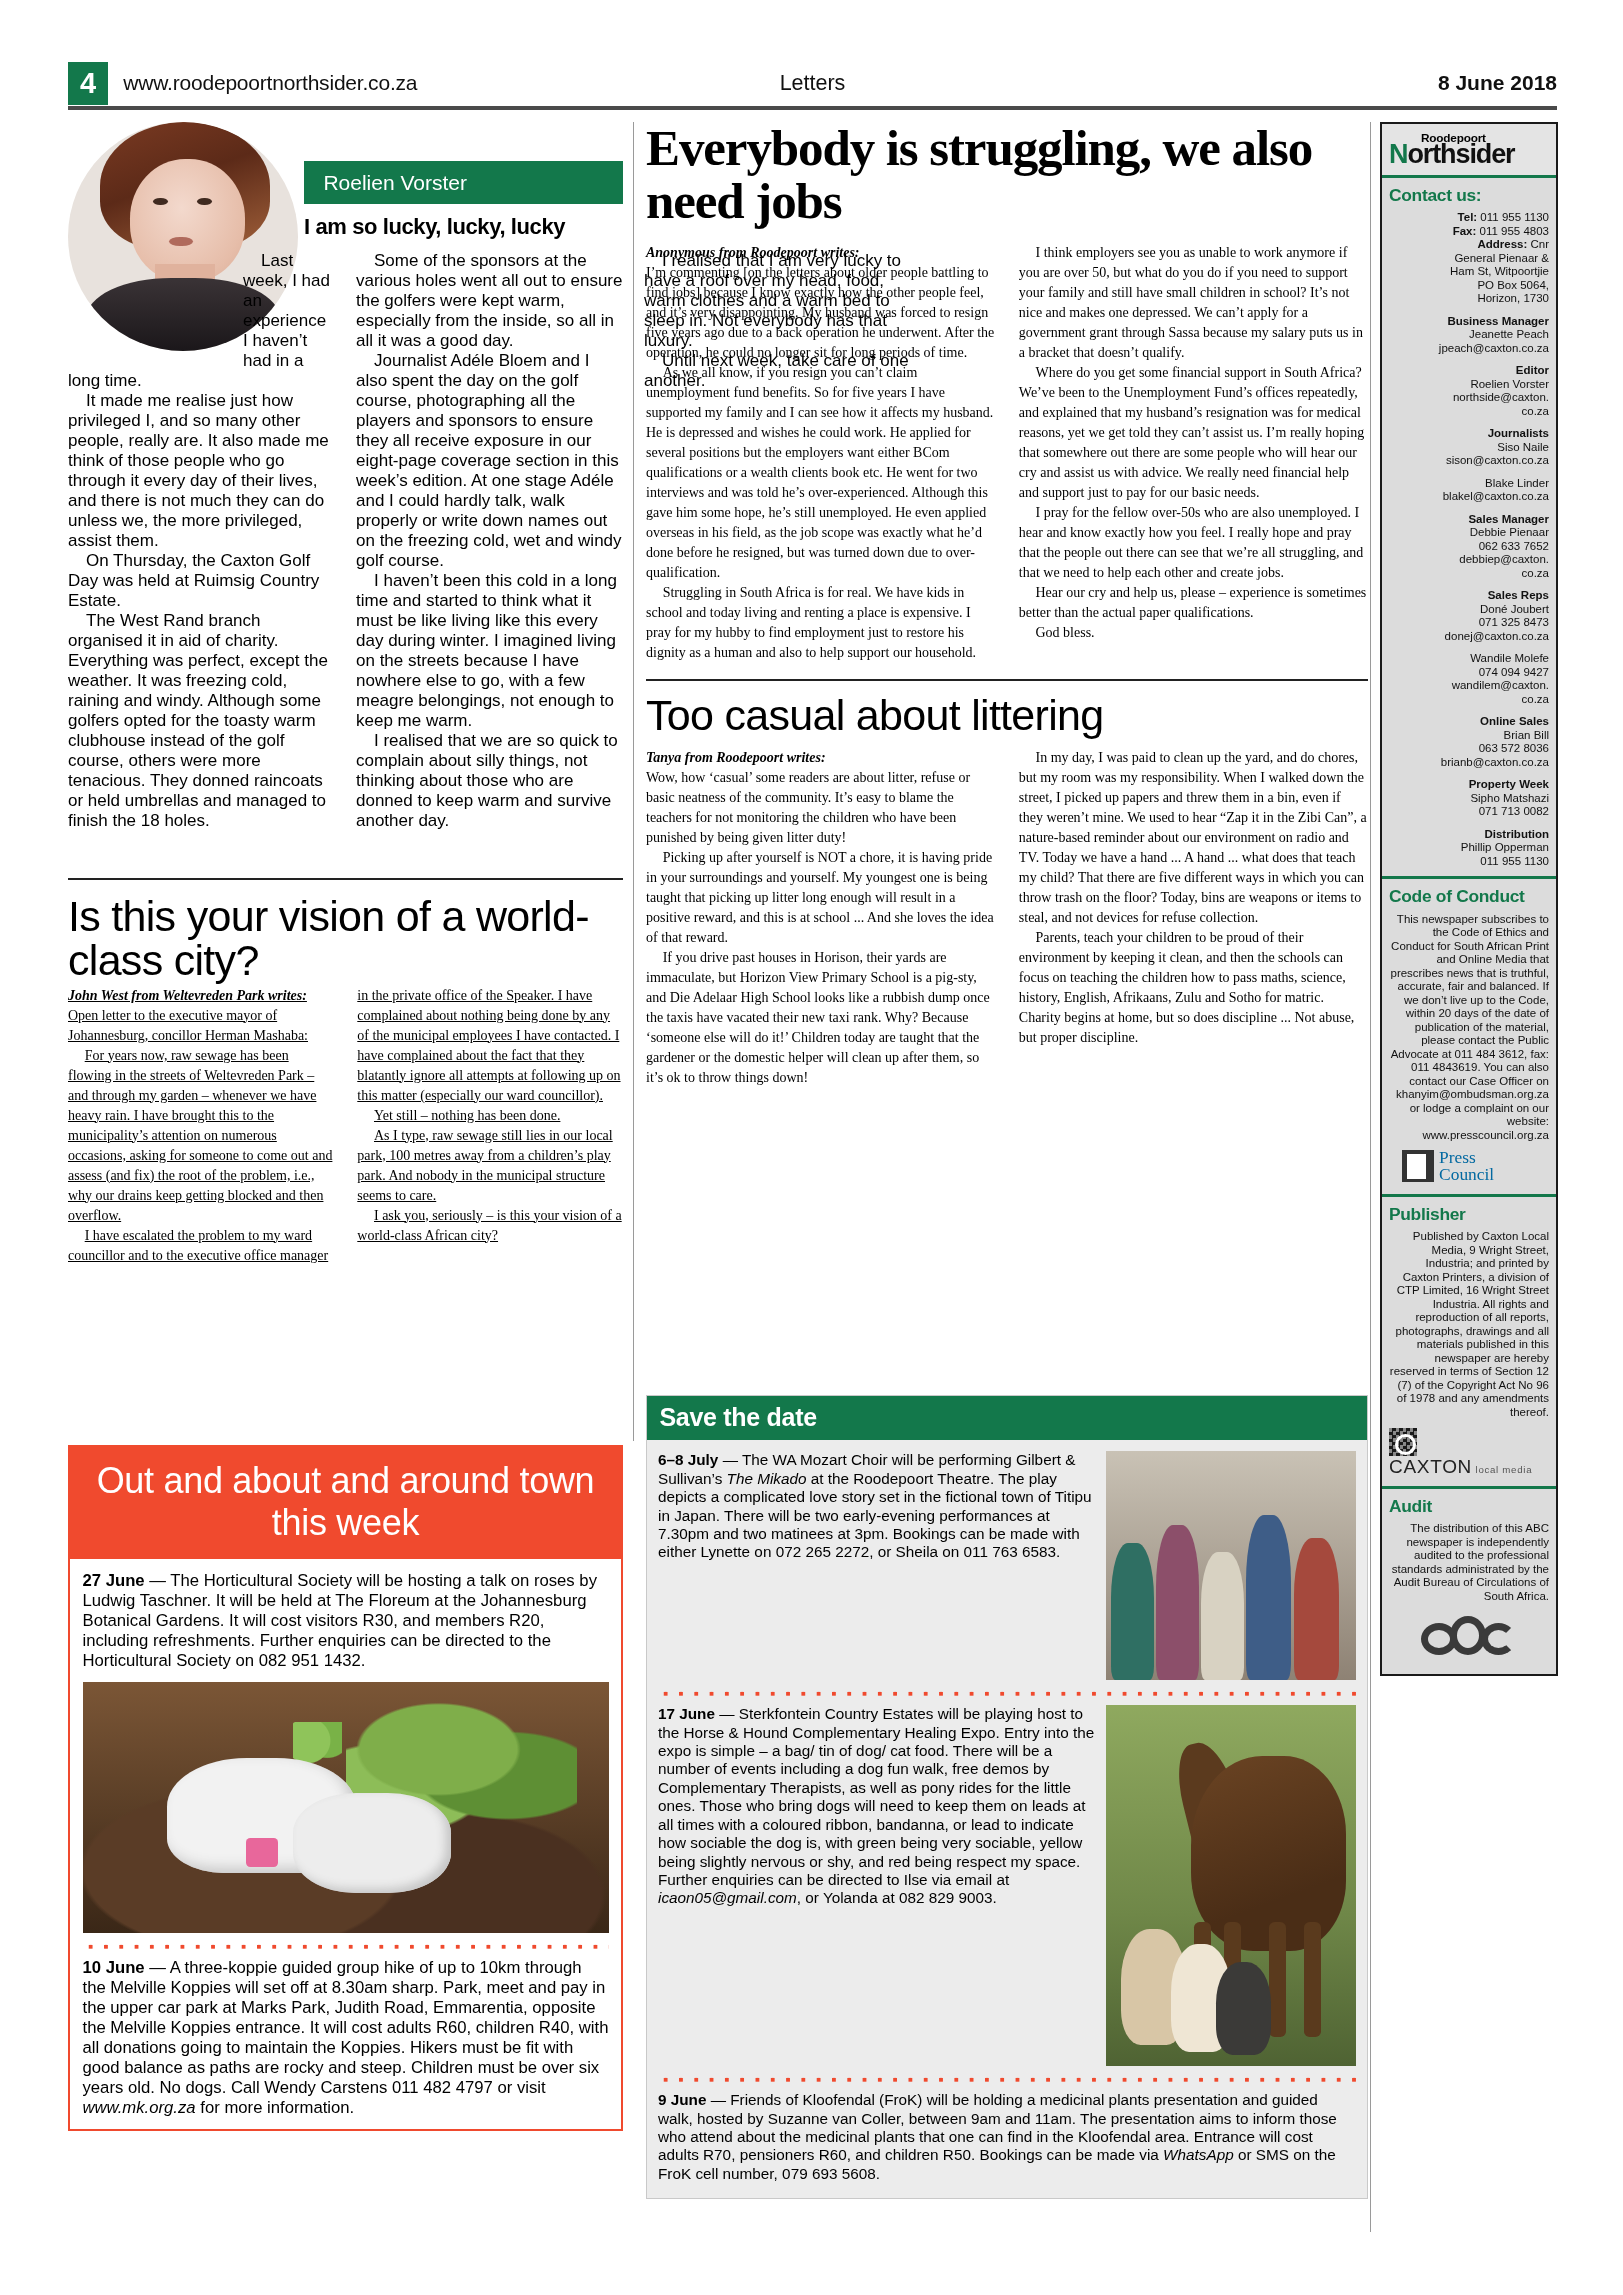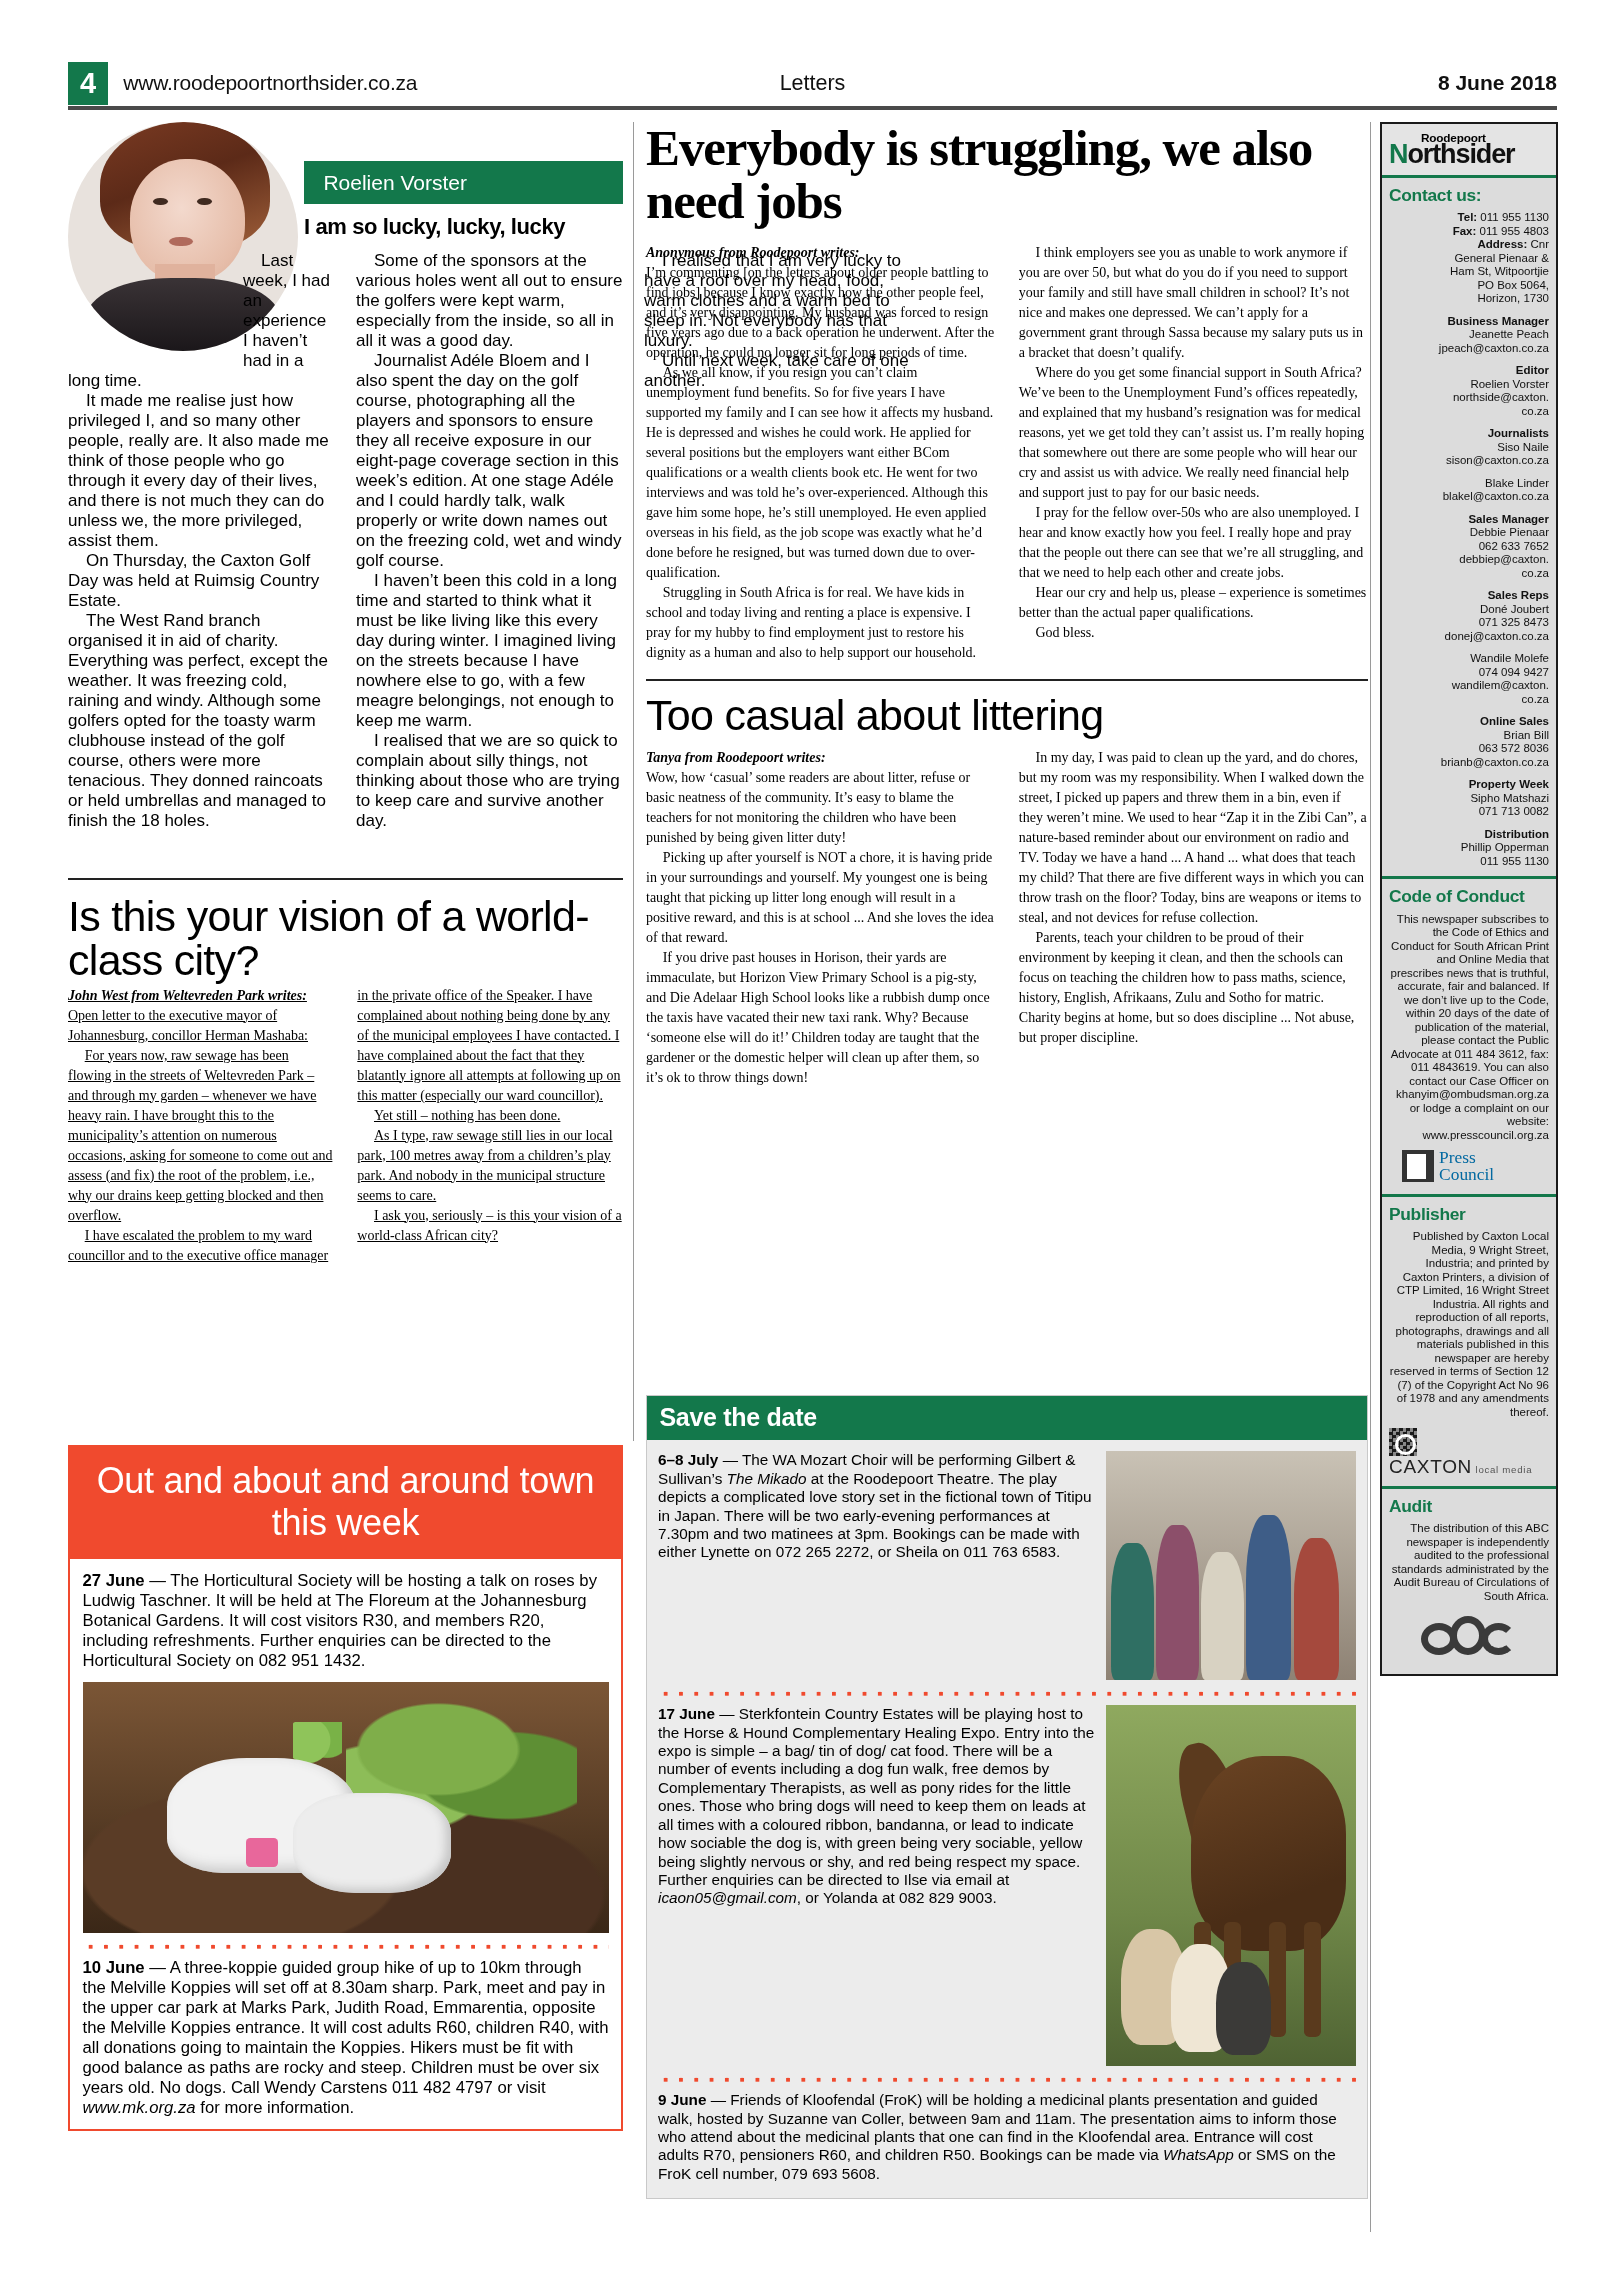--- a/index.html
+++ b/index.html
@@ -245,21 +245,21 @@
       <div class="col-headline">I am so lucky, lucky, lucky</div>
       <div class="col-body">
         <div class="wrapbox"></div>
         <p>Last week, I had an experience I haven’t had in a long time.</p>
         <p>It made me realise just how privileged I, and so many other people, really are. It also made me think of those people who go through it every day of their lives, and there is not much they can do unless we, the more privileged, assist them.</p>
         <p>On Thursday, the Caxton Golf Day was held at Ruimsig Country Estate.</p>
         <p>The West Rand branch organised it in aid of charity. Everything was perfect, except the weather. It was freezing cold, raining and windy. Although some golfers opted for the toasty warm clubhouse instead of the golf course, others were more tenacious. They donned raincoats or held umbrellas and managed to finish the 18 holes.</p>
         <p>Some of the sponsors at the various holes went all out to ensure the golfers were kept warm, especially from the inside, so all in all it was a good day.</p>
         <p>Journalist Adéle Bloem and I also spent the day on the golf course, photographing all the players and sponsors to ensure they all receive exposure in our eight-page coverage section in this week’s edition. At one stage Adéle and I could hardly talk, walk properly or write down names out on the freezing cold, wet and windy golf course.</p>
         <p>I haven’t been this cold in a long time and started to think what it must be like living like this every day during winter. I imagined living on the streets because I have nowhere else to go, with a few meagre belongings, not enough to keep me warm.</p>
-        <p>I realised that we are so quick to complain about silly things, not thinking about those who are trying to keep care and survive another day.</p>
+        <p>I realised that we are so quick to complain about silly things, not thinking about those who are donned to keep warm and survive another day.</p>
         <p>I realised that I am very lucky to have a roof over my head, food, warm clothes and a warm bed to sleep in. Not everybody has that luxury.</p>
         <p>Until next week, take care of one another.</p>
       </div>
     </div>
 
     <div class="rule-thin" style="margin-top:12.5px;"></div>
 
     <div style="margin-top:14px;">
       <h2 class="big-head">Is this your vision of a world-class city?</h2>
       <div class="serif-body two-col" style="margin-top:4px;text-decoration:underline;">

